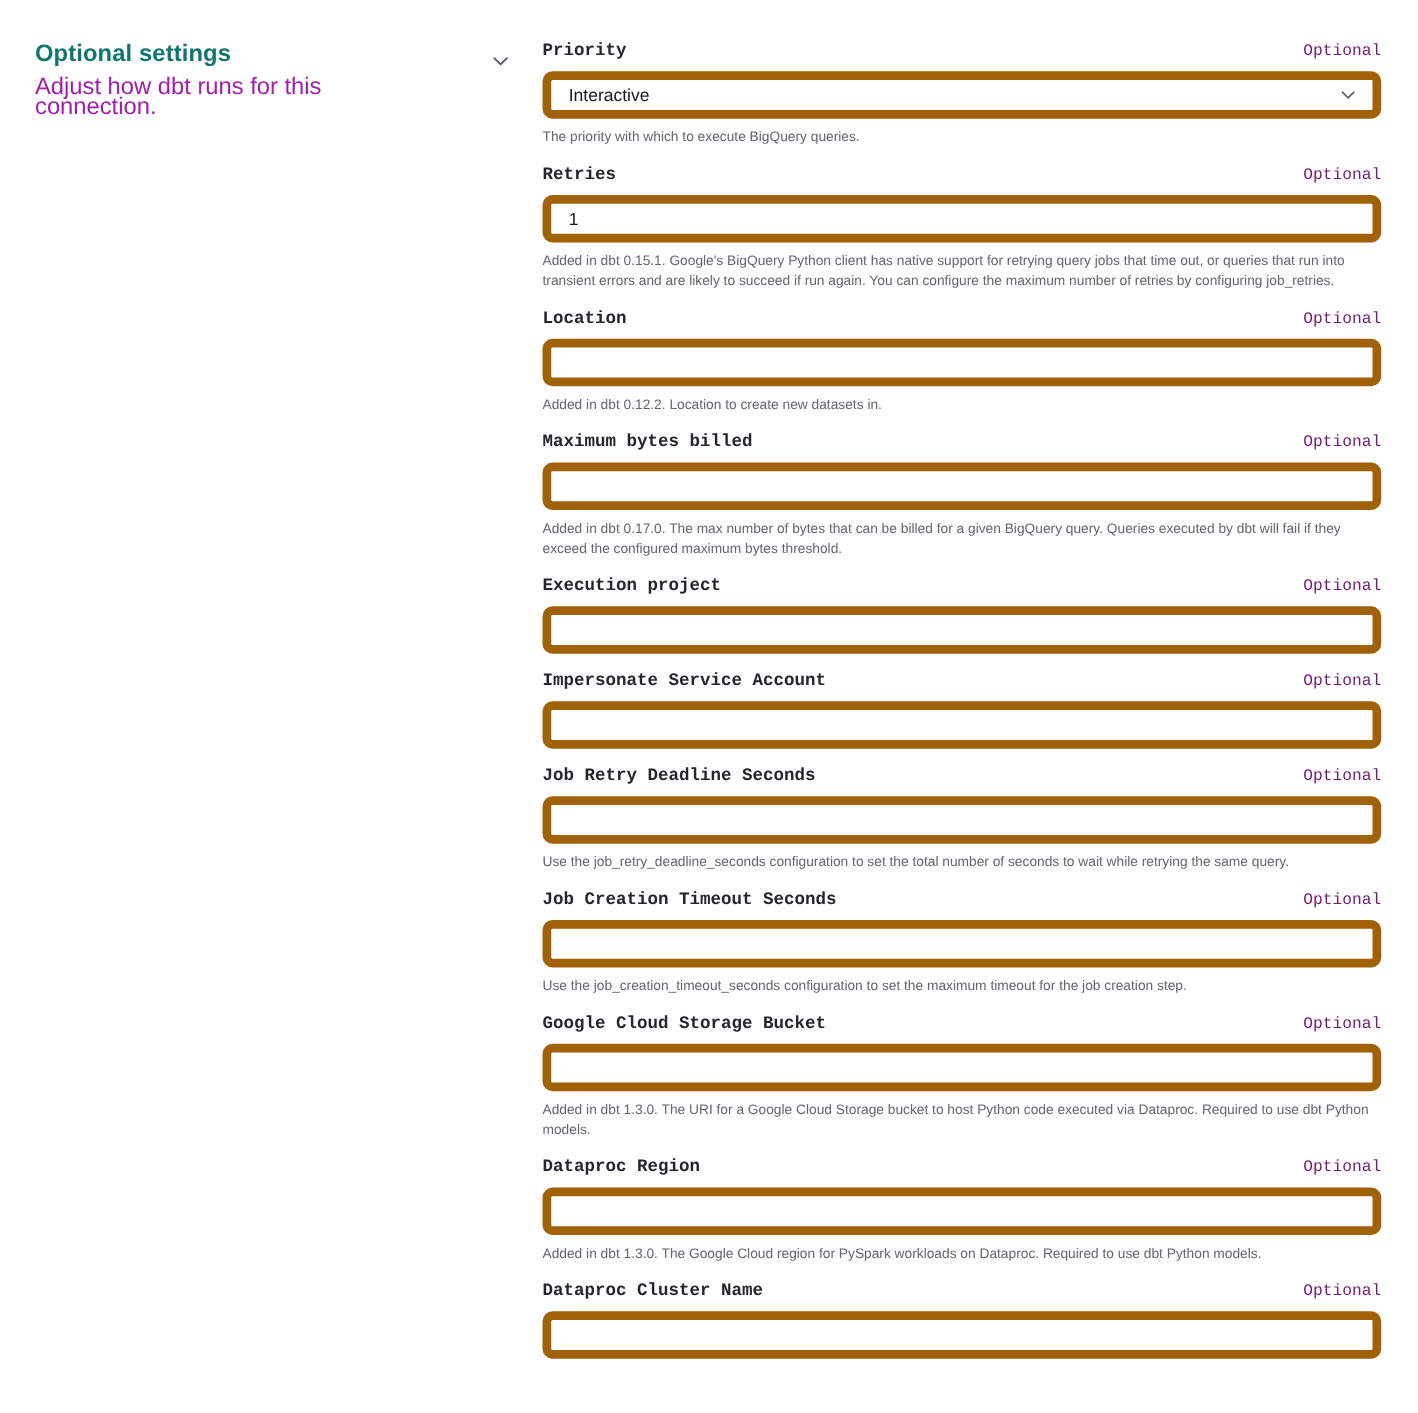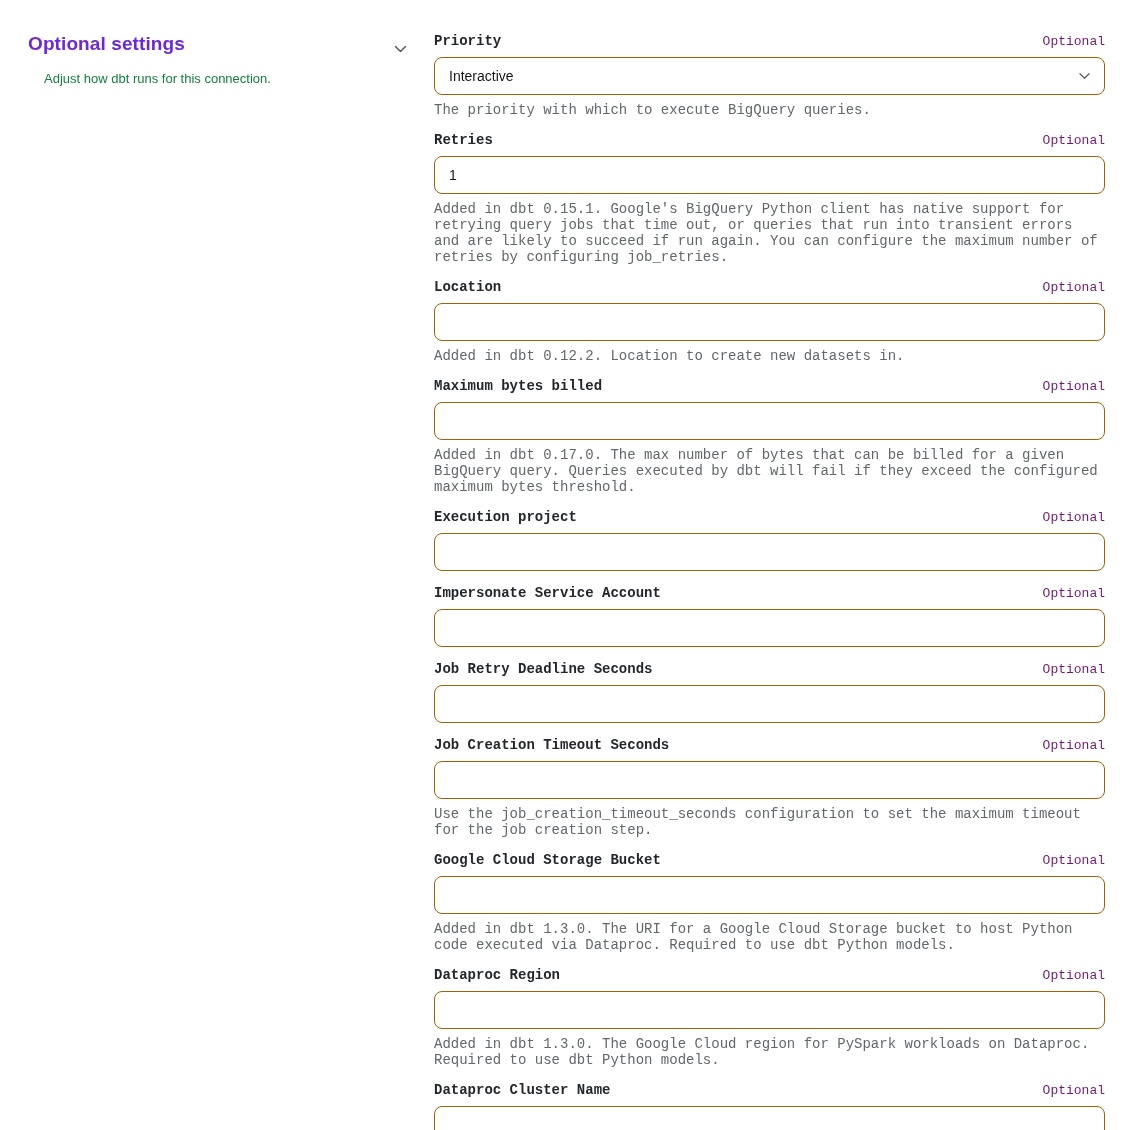--- a/index.html
+++ b/index.html
@@ -19,28 +19,28 @@
     flex: 0 0 383px;
     display: flex;
     justify-content: space-between;
     align-items: flex-start;
   }
   .section-meta { max-width: 330px; }
   .section-title {
     margin: 0 0 7px 0;
     font-size: 19px;
     font-weight: 700;
-    color: #6d28d9;
+    color: #0f766e;
     letter-spacing: 0.1px;
   }
   .section-subtitle {
-    margin: 16px;
-    font-size: 13px;
+    margin: 0;
+    font-size: 19px;
     line-height: 16px;
-    color: #15803d;
+    color: #a21caf;
   }
   .collapse-btn {
     background: none;
     border: none;
     padding: 4px;
     margin-top: 8px;
     cursor: pointer;
     line-height: 0;
   }
   .right-col {
@@ -61,43 +61,42 @@
     color: #23272c;
   }
   .optional {
     font-size: 13px;
     font-weight: 400;
     color: #701a75;
   }
   .text-input, .select-box {
     width: 100%;
     height: 38px;
-    border: 1px solid #a16207;
+    border: 7px solid #a16207;
     border-radius: 8px;
     background: #ffffff;
     font-family: "Liberation Sans", sans-serif;
     font-size: 14px;
     color: #15171a;
     padding: 4px 14px;
   }
   .text-input { display: block; outline: none; }
   .select-box {
     display: flex;
     align-items: center;
     justify-content: space-between;
     cursor: pointer;
   }
   .select-value { font-size: 14px; color: #15171a; }
   .help {
     margin: 7px 0 0 0;
-    font-size: 14px;
+    font-size: 11px;
     line-height: 16px;
     color: #61676c;
     max-width: 672px;
-    font-family: Liberation Mono, monospace;
   }
 </style>
 </head>
 <body>
 
 <div class="layout">
   <div class="left-col">
     <div class="section-meta">
       <h2 class="section-title">Optional settings</h2>
       <p class="section-subtitle">Adjust how dbt runs for this connection.</p>
@@ -174,20 +173,21 @@
 
   </div>
 
   <div class="field">
     <div class="field-head">
       <span class="field-label">Job Retry Deadline Seconds</span>
       <span class="optional">Optional</span>
     </div>
 
     <input class="text-input" type="text" value="" style="">
+    <p class="help">Use the job_retry_deadline_seconds configuration to set the total number of seconds to wait while retrying the same query.</p>
   </div>
 
   <div class="field">
     <div class="field-head">
       <span class="field-label">Job Creation Timeout Seconds</span>
       <span class="optional">Optional</span>
     </div>
 
     <input class="text-input" type="text" value="" style="">
     <p class="help">Use the job_creation_timeout_seconds configuration to set the maximum timeout for the job creation step.</p>

